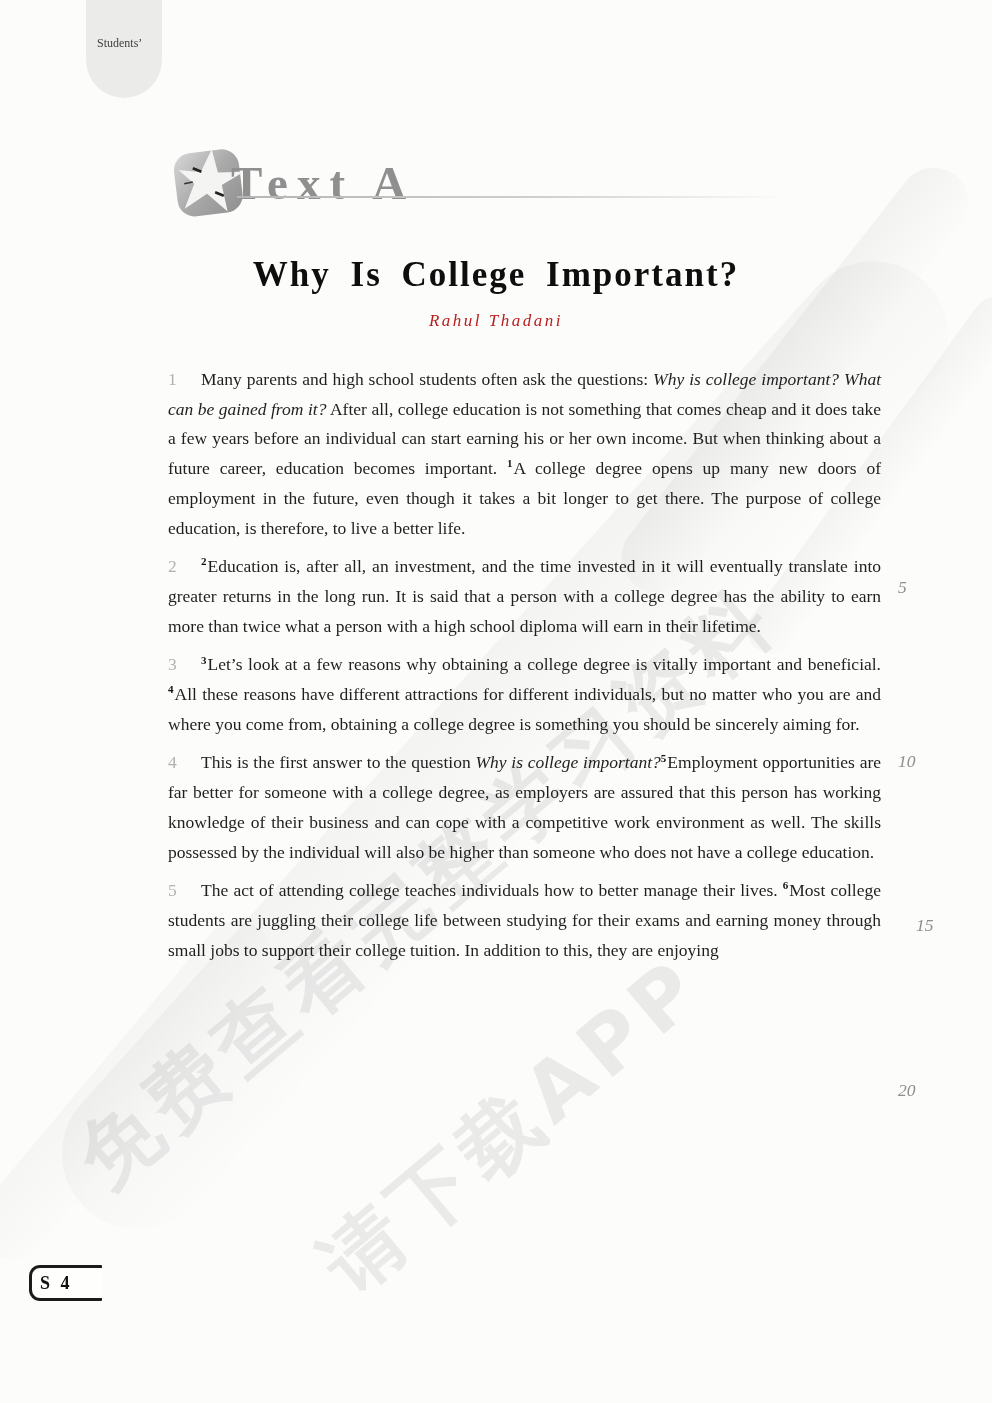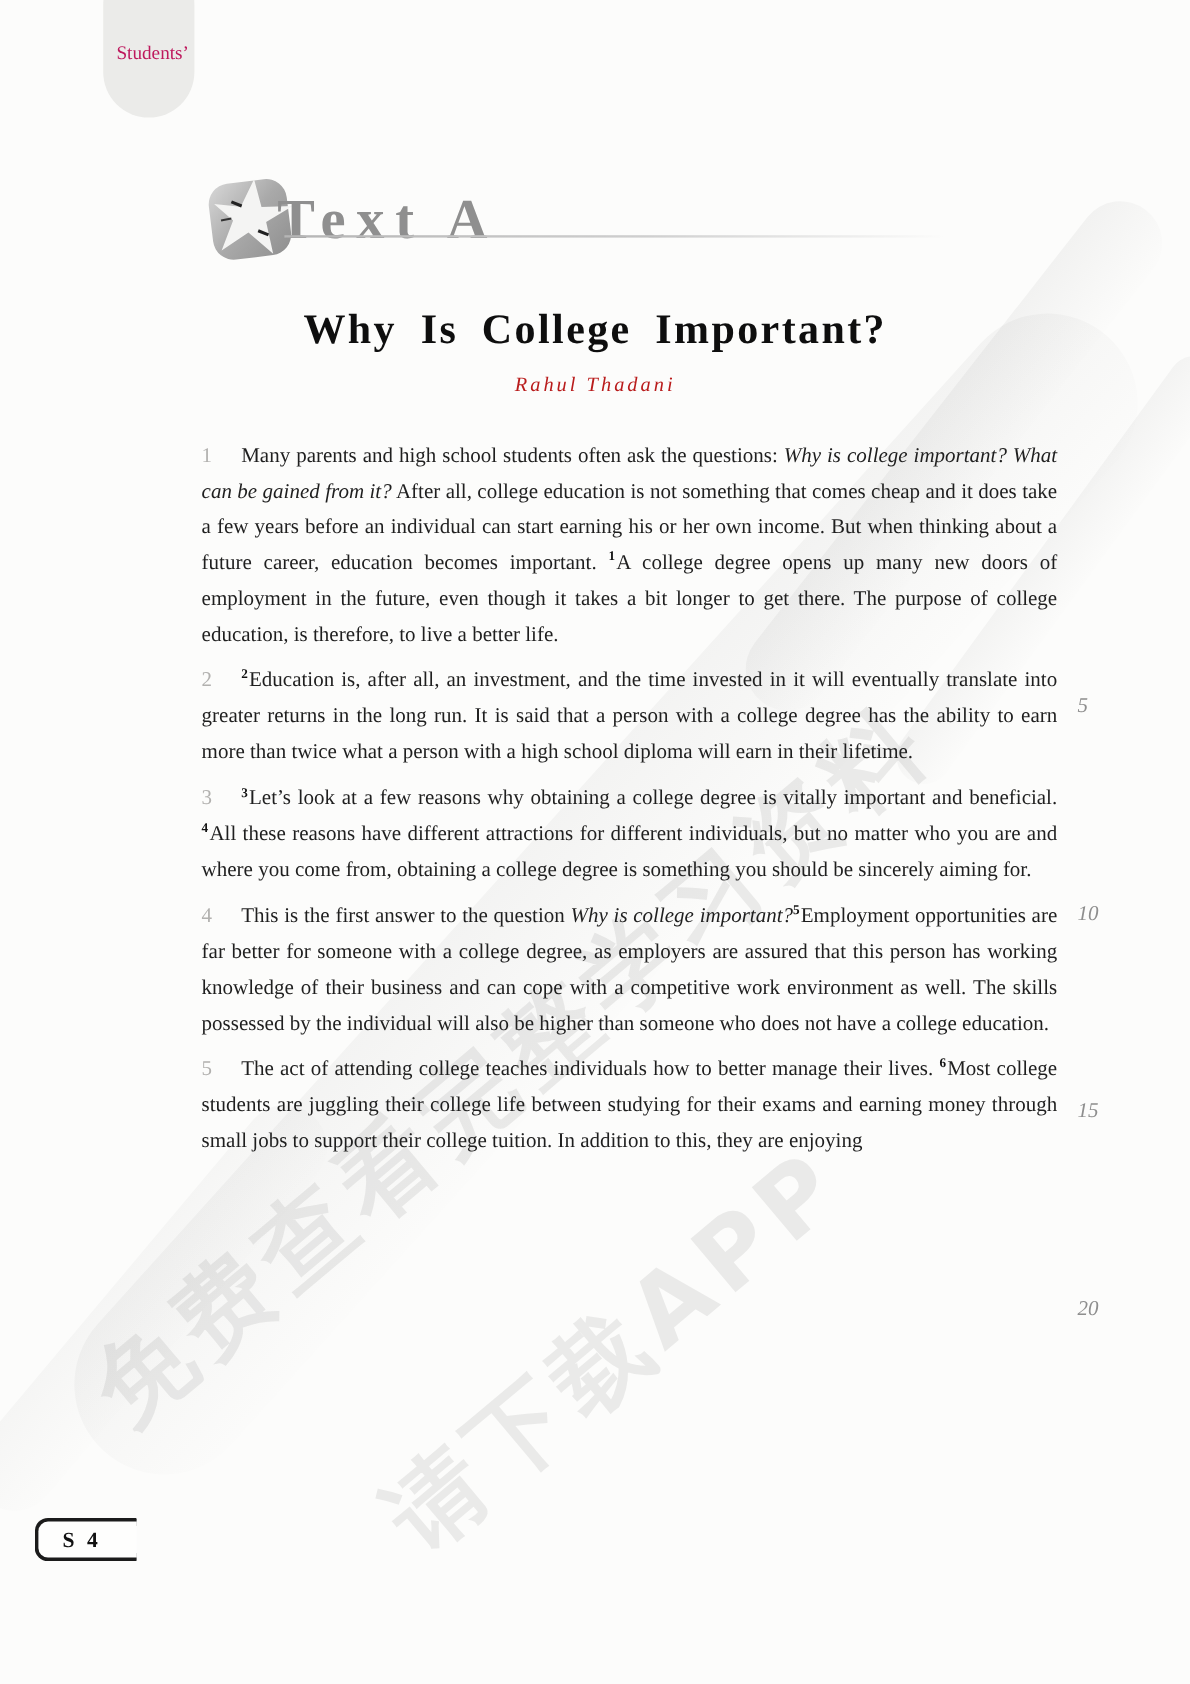--- a/index.html
+++ b/index.html
@@ -34,21 +34,21 @@
     font-family:"DejaVu Sans", sans-serif;
     color:rgba(110,110,110,0.12);pointer-events:none;
     transform-origin:0 0;transform:rotate(-40deg);
     letter-spacing:8px;
   }
   .watermark.w1{left:55px;top:1130px;font-size:80px;}
   .watermark.w2{left:300px;top:1235px;font-size:80px;}
 
   
   .corner-label{
-    position:absolute;left:97px;top:36px;font-size:16px;color:#be185d;
+    position:absolute;left:97px;top:36px;font-size:12px;color:#404040;
   }
 
   
   .texta-header{position:absolute;left:167px;top:137px;width:640px;height:90px;}
   .texta-icon{position:absolute;left:0;top:2px;width:86px;height:86px;}
   .texta-label{
     position:absolute;left:64px;top:0px;
     font-size:47px;font-weight:bold;color:#8f8f8f;letter-spacing:9px;margin-top:19px;
   }
   .texta-rule{
@@ -76,29 +76,29 @@
   p.bp{margin:9px 0 0 0;}
   .pmark{display:inline-block;width:33px;color:#b2b1af;}
   .it{font-style:italic;}
   sup.fn{font-size:11px;font-weight:bold;line-height:0;vertical-align:super;margin-right:1px;color:#111;}
   h3.sec{font-size:17.5px;font-weight:bold;margin:17px 0 3px 0;color:#101010;text-align:left;}
 
   
   .lineno{
     position:absolute;left:898px;font-style:italic;color:#8e8e8e;font-size:17.5px;
   }
-  .ln1{top:577px;} .ln2{top:751px;} .ln3{top:915px;} .ln4{top:1080px;}
+  .ln1{top:577px;} .ln2{top:751px;} .ln3{top:915px;margin-left:18px;} .ln4{top:1080px;}
 
   
   .page-marker{
     position:absolute;left:29px;top:1265px;width:62px;height:30px;
     border:3px solid #1b1b1b;border-right:none;
     border-radius:11px 1px 1px 11px;
     display:flex;align-items:center;
-    padding-left:20px;
+    padding-left:8px;
     font-weight:bold;font-size:18px;letter-spacing:3px;color:#111;
     background:rgba(255,255,255,0.6);
   }
 </style>
 </head>
 <body>
 
 <div class="corner-blob"></div>
 <div class="streak s1"></div>
 <div class="streak s2"></div>

